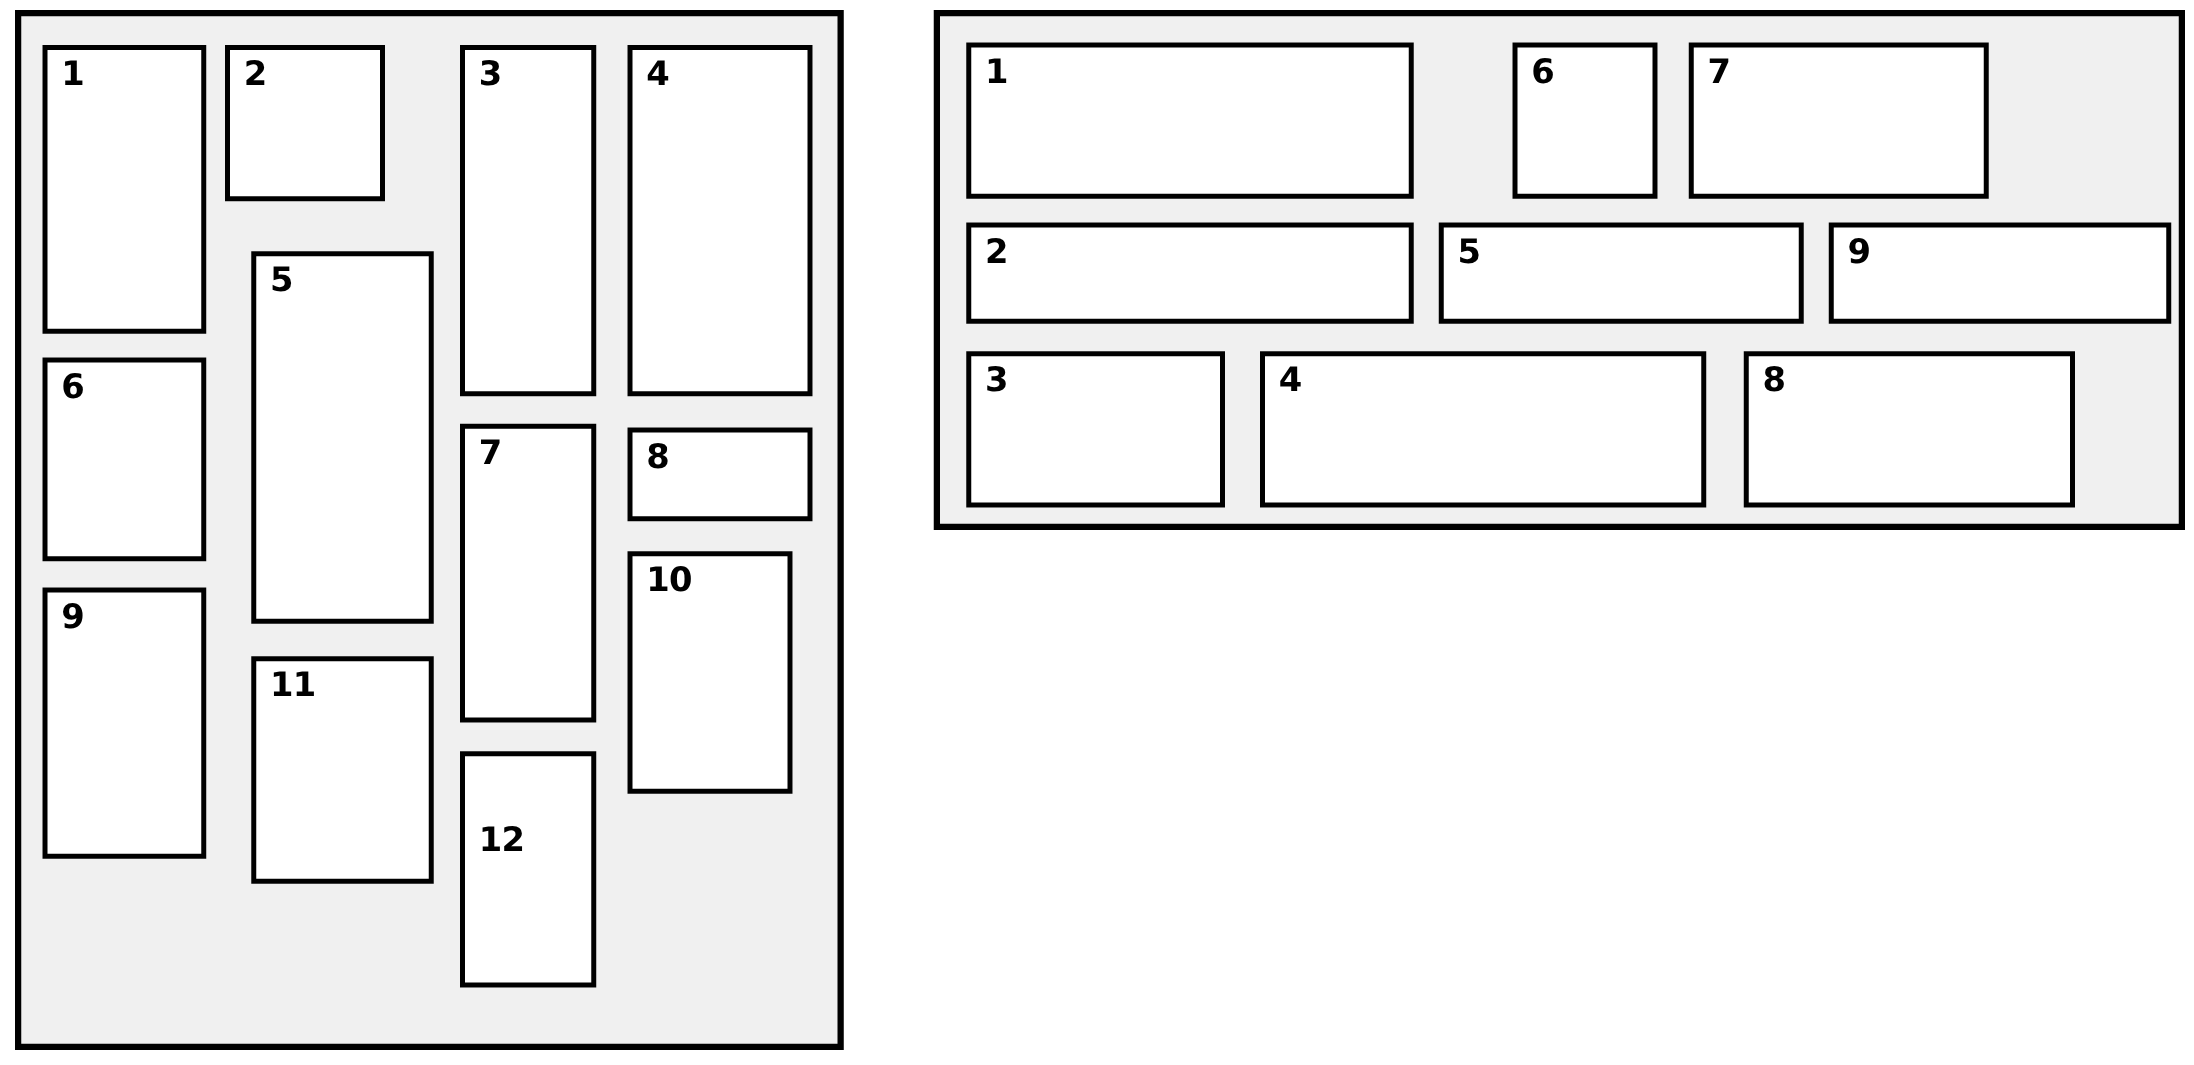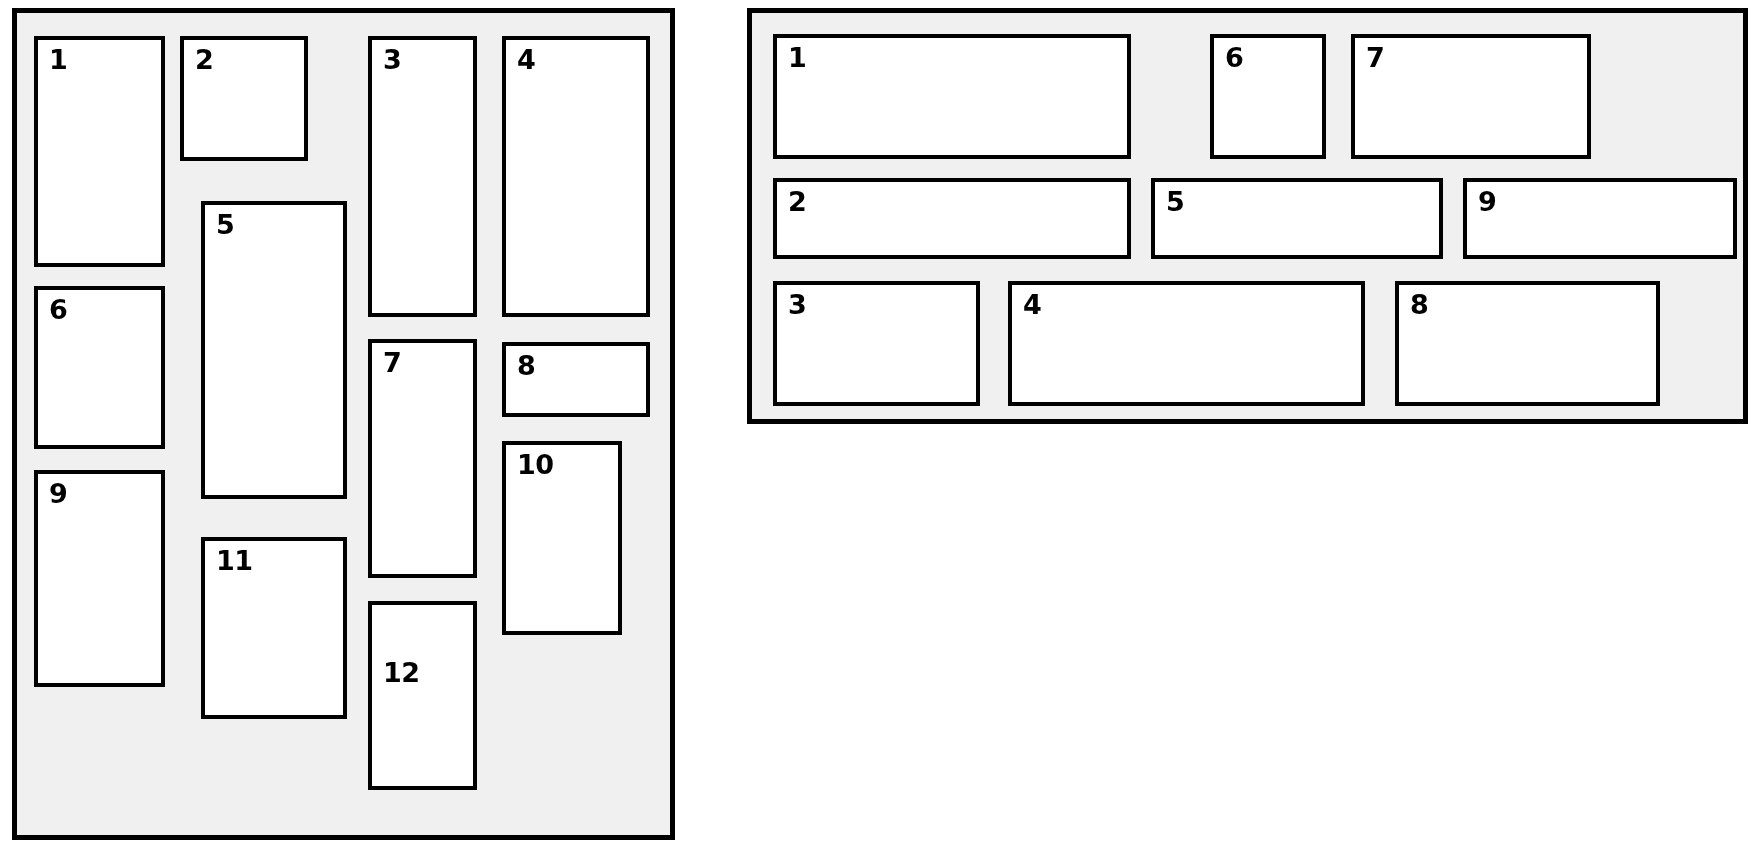--- a/index.html
+++ b/index.html
@@ -69,24 +69,24 @@
       </div>
       <div class="box" style="left: 351px; top: 326px; width: 109px; height: 239px; background: rgb(255, 255, 255); border-color: rgb(0, 0, 0);">
         <span class="box-label" style="color: rgb(0, 0, 0);">7</span>
       </div>
       <div class="box" style="left: 485px; top: 329px; width: 148px; height: 75px; background: rgb(255, 255, 255); border-color: rgb(0, 0, 0);">
         <span class="box-label" style="color: rgb(0, 0, 0);">8</span>
       </div>
       <div class="box" style="left: 17px; top: 457px; width: 131px; height: 217px; background: rgb(255, 255, 255); border-color: rgb(0, 0, 0);">
         <span class="box-label" style="color: rgb(0, 0, 0);">9</span>
       </div>
-      <div class="box" style="left: 485px; top: 428px; width: 120px; height: 194px; background: rgb(255, 255, 255); border-color: rgb(0, 0, 0); padding-left: 39px;">
+      <div class="box" style="left: 485px; top: 428px; width: 132px; height: 194px; background: rgb(255, 255, 255); border-color: rgb(0, 0, 0); padding-left: 39px;">
         <span class="box-label" style="color: rgb(0, 0, 0);">10</span>
       </div>
-      <div class="box" style="left: 184px; top: 524px; width: 146px; height: 182px; background: rgb(255, 255, 255); border-color: rgb(0, 0, 0); text-align: center;">
+      <div class="box" style="left: 184px; top: 512px; width: 146px; height: 182px; background: rgb(255, 255, 255); border-color: rgb(0, 0, 0); text-align: center;">
         <span class="box-label" style="color: rgb(0, 0, 0);">11</span>
       </div>
       <div class="box" style="left: 351px; top: 588px; width: 109px; height: 189px; background: rgb(255, 255, 255); border-color: rgb(0, 0, 0);">
         <span class="box-label" style="color: rgb(0, 0, 0); margin-top: 48px;">12</span>
       </div>
     </div>
     <div class="panel" style="left: 747px; top: 8px; width: 1001px; height: 416px; background: rgb(240, 240, 240); border-color: rgb(0, 0, 0);">
       <div class="box" style="left: 21px; top: 21px; width: 358px; height: 125px; background: rgb(255, 255, 255); border-color: rgb(0, 0, 0);">
         <span class="box-label" style="color: rgb(0, 0, 0);">1</span>
       </div>

